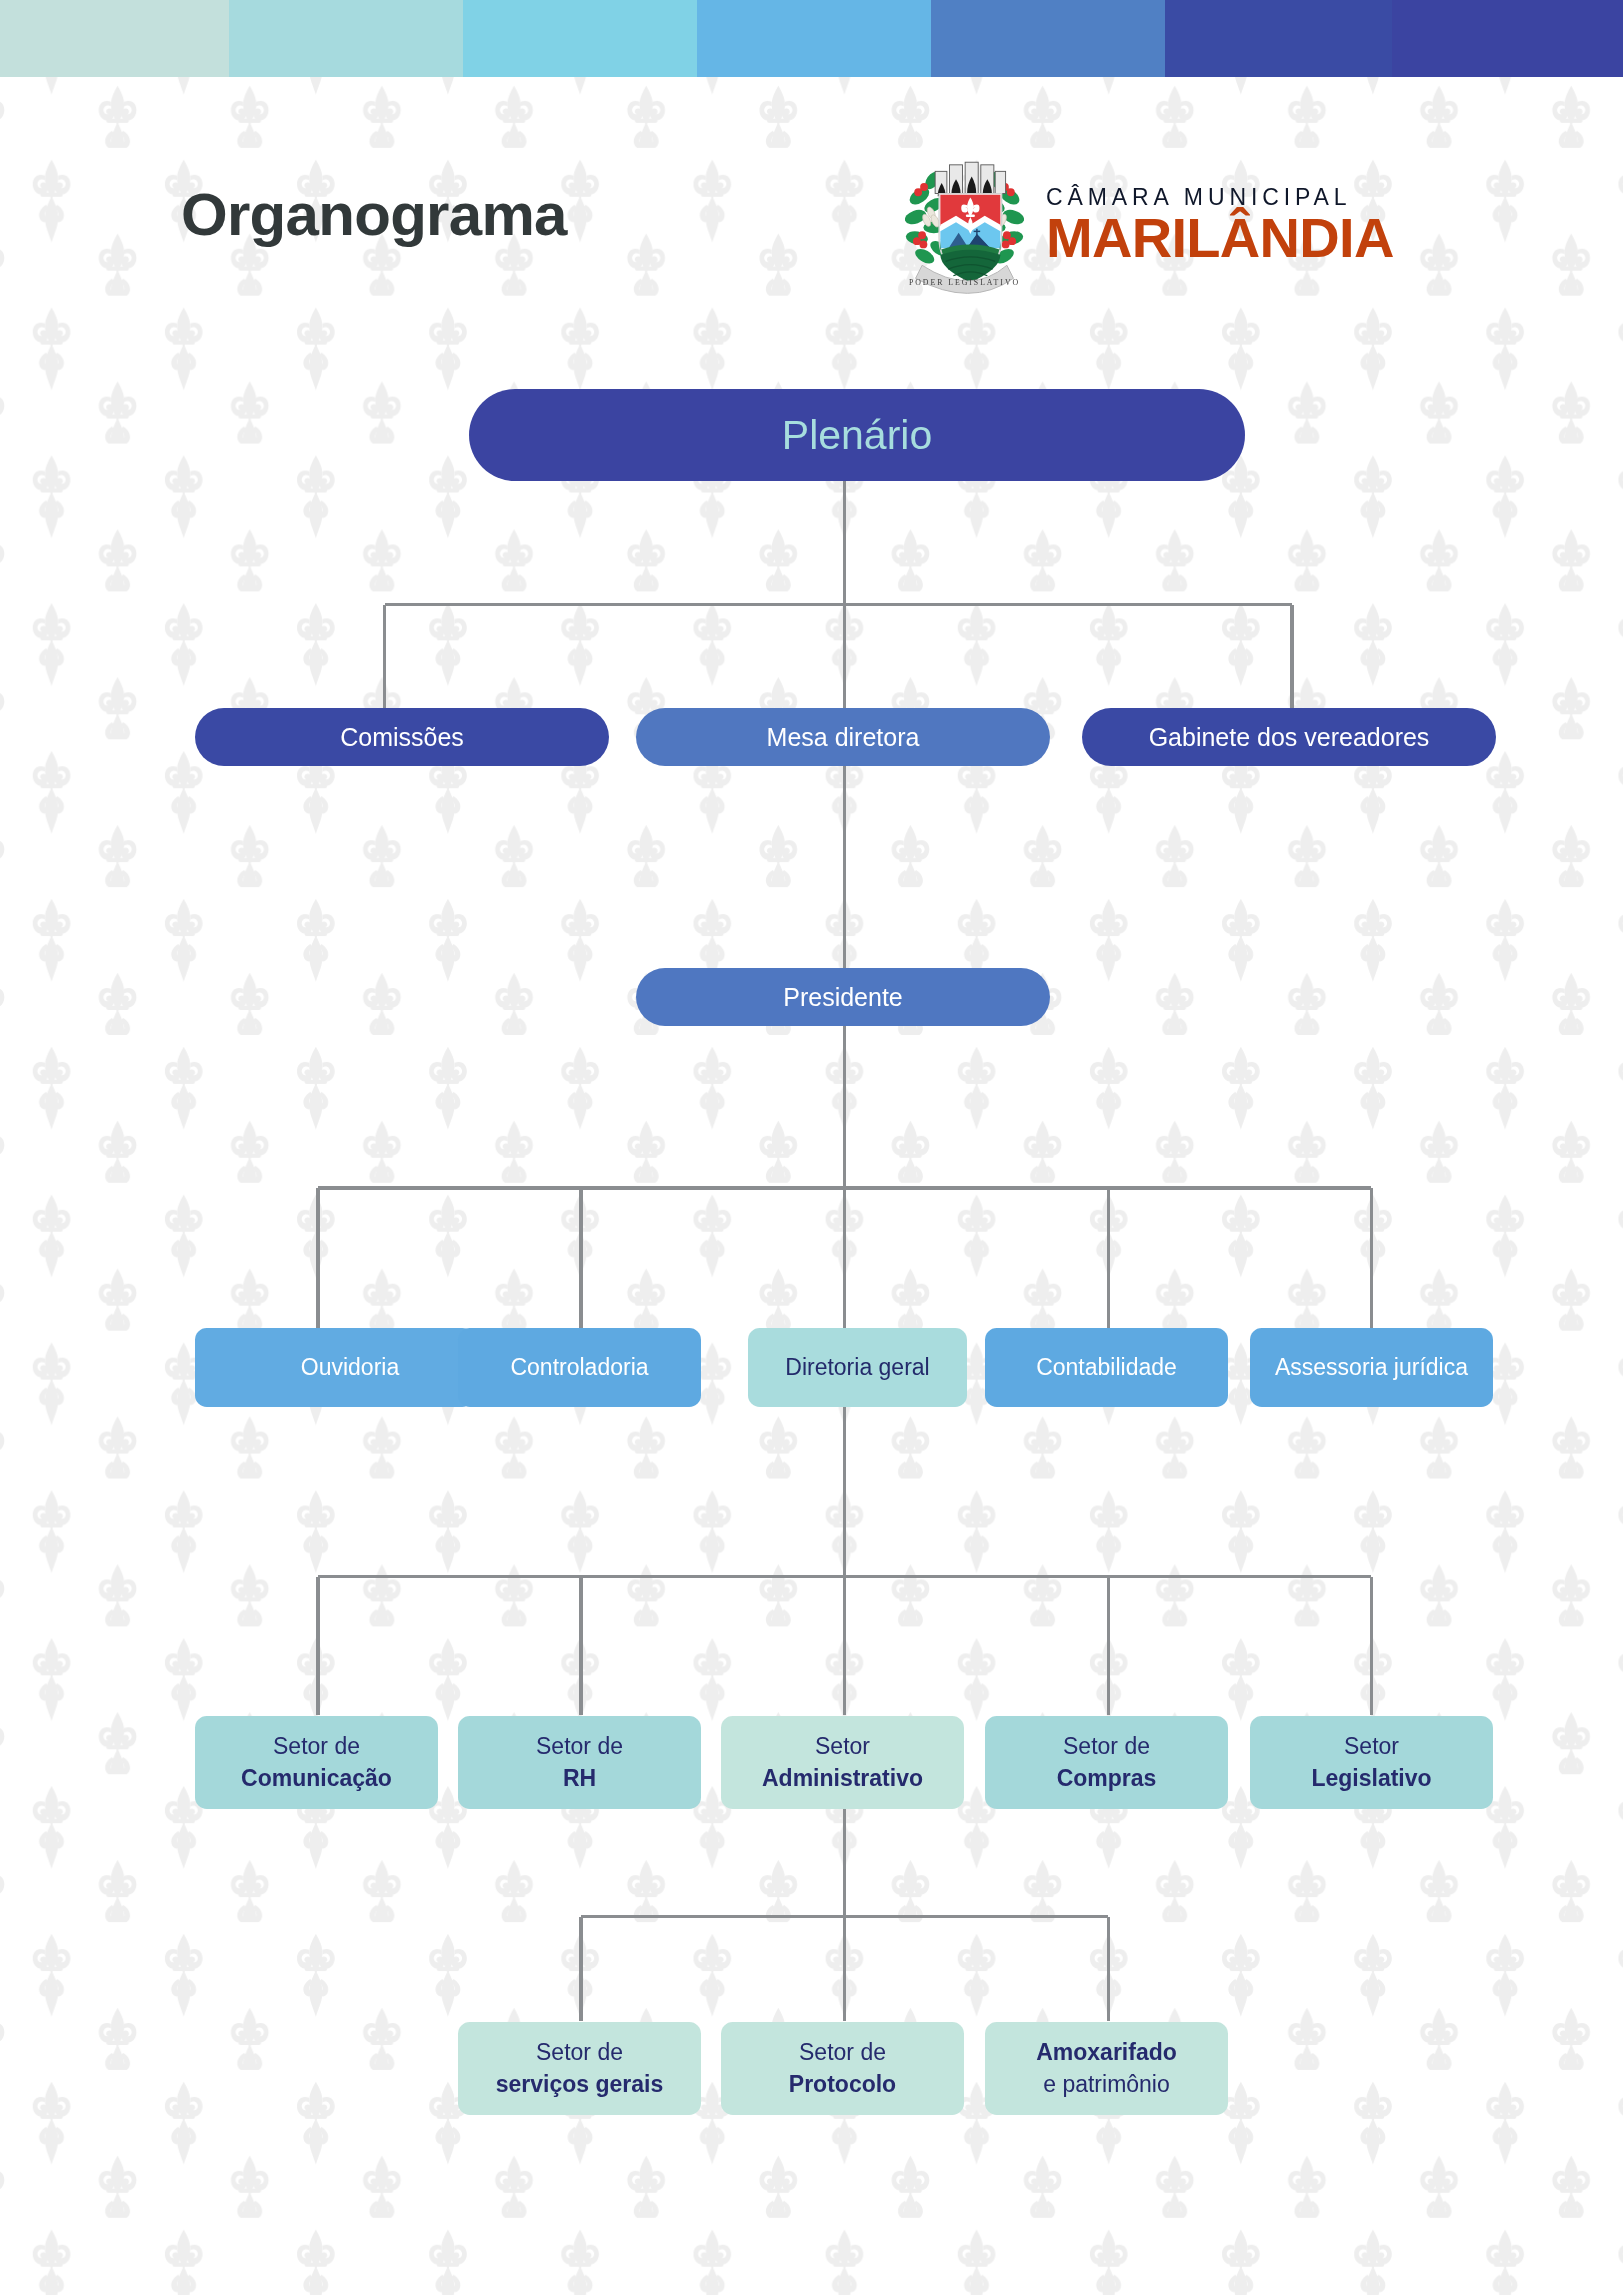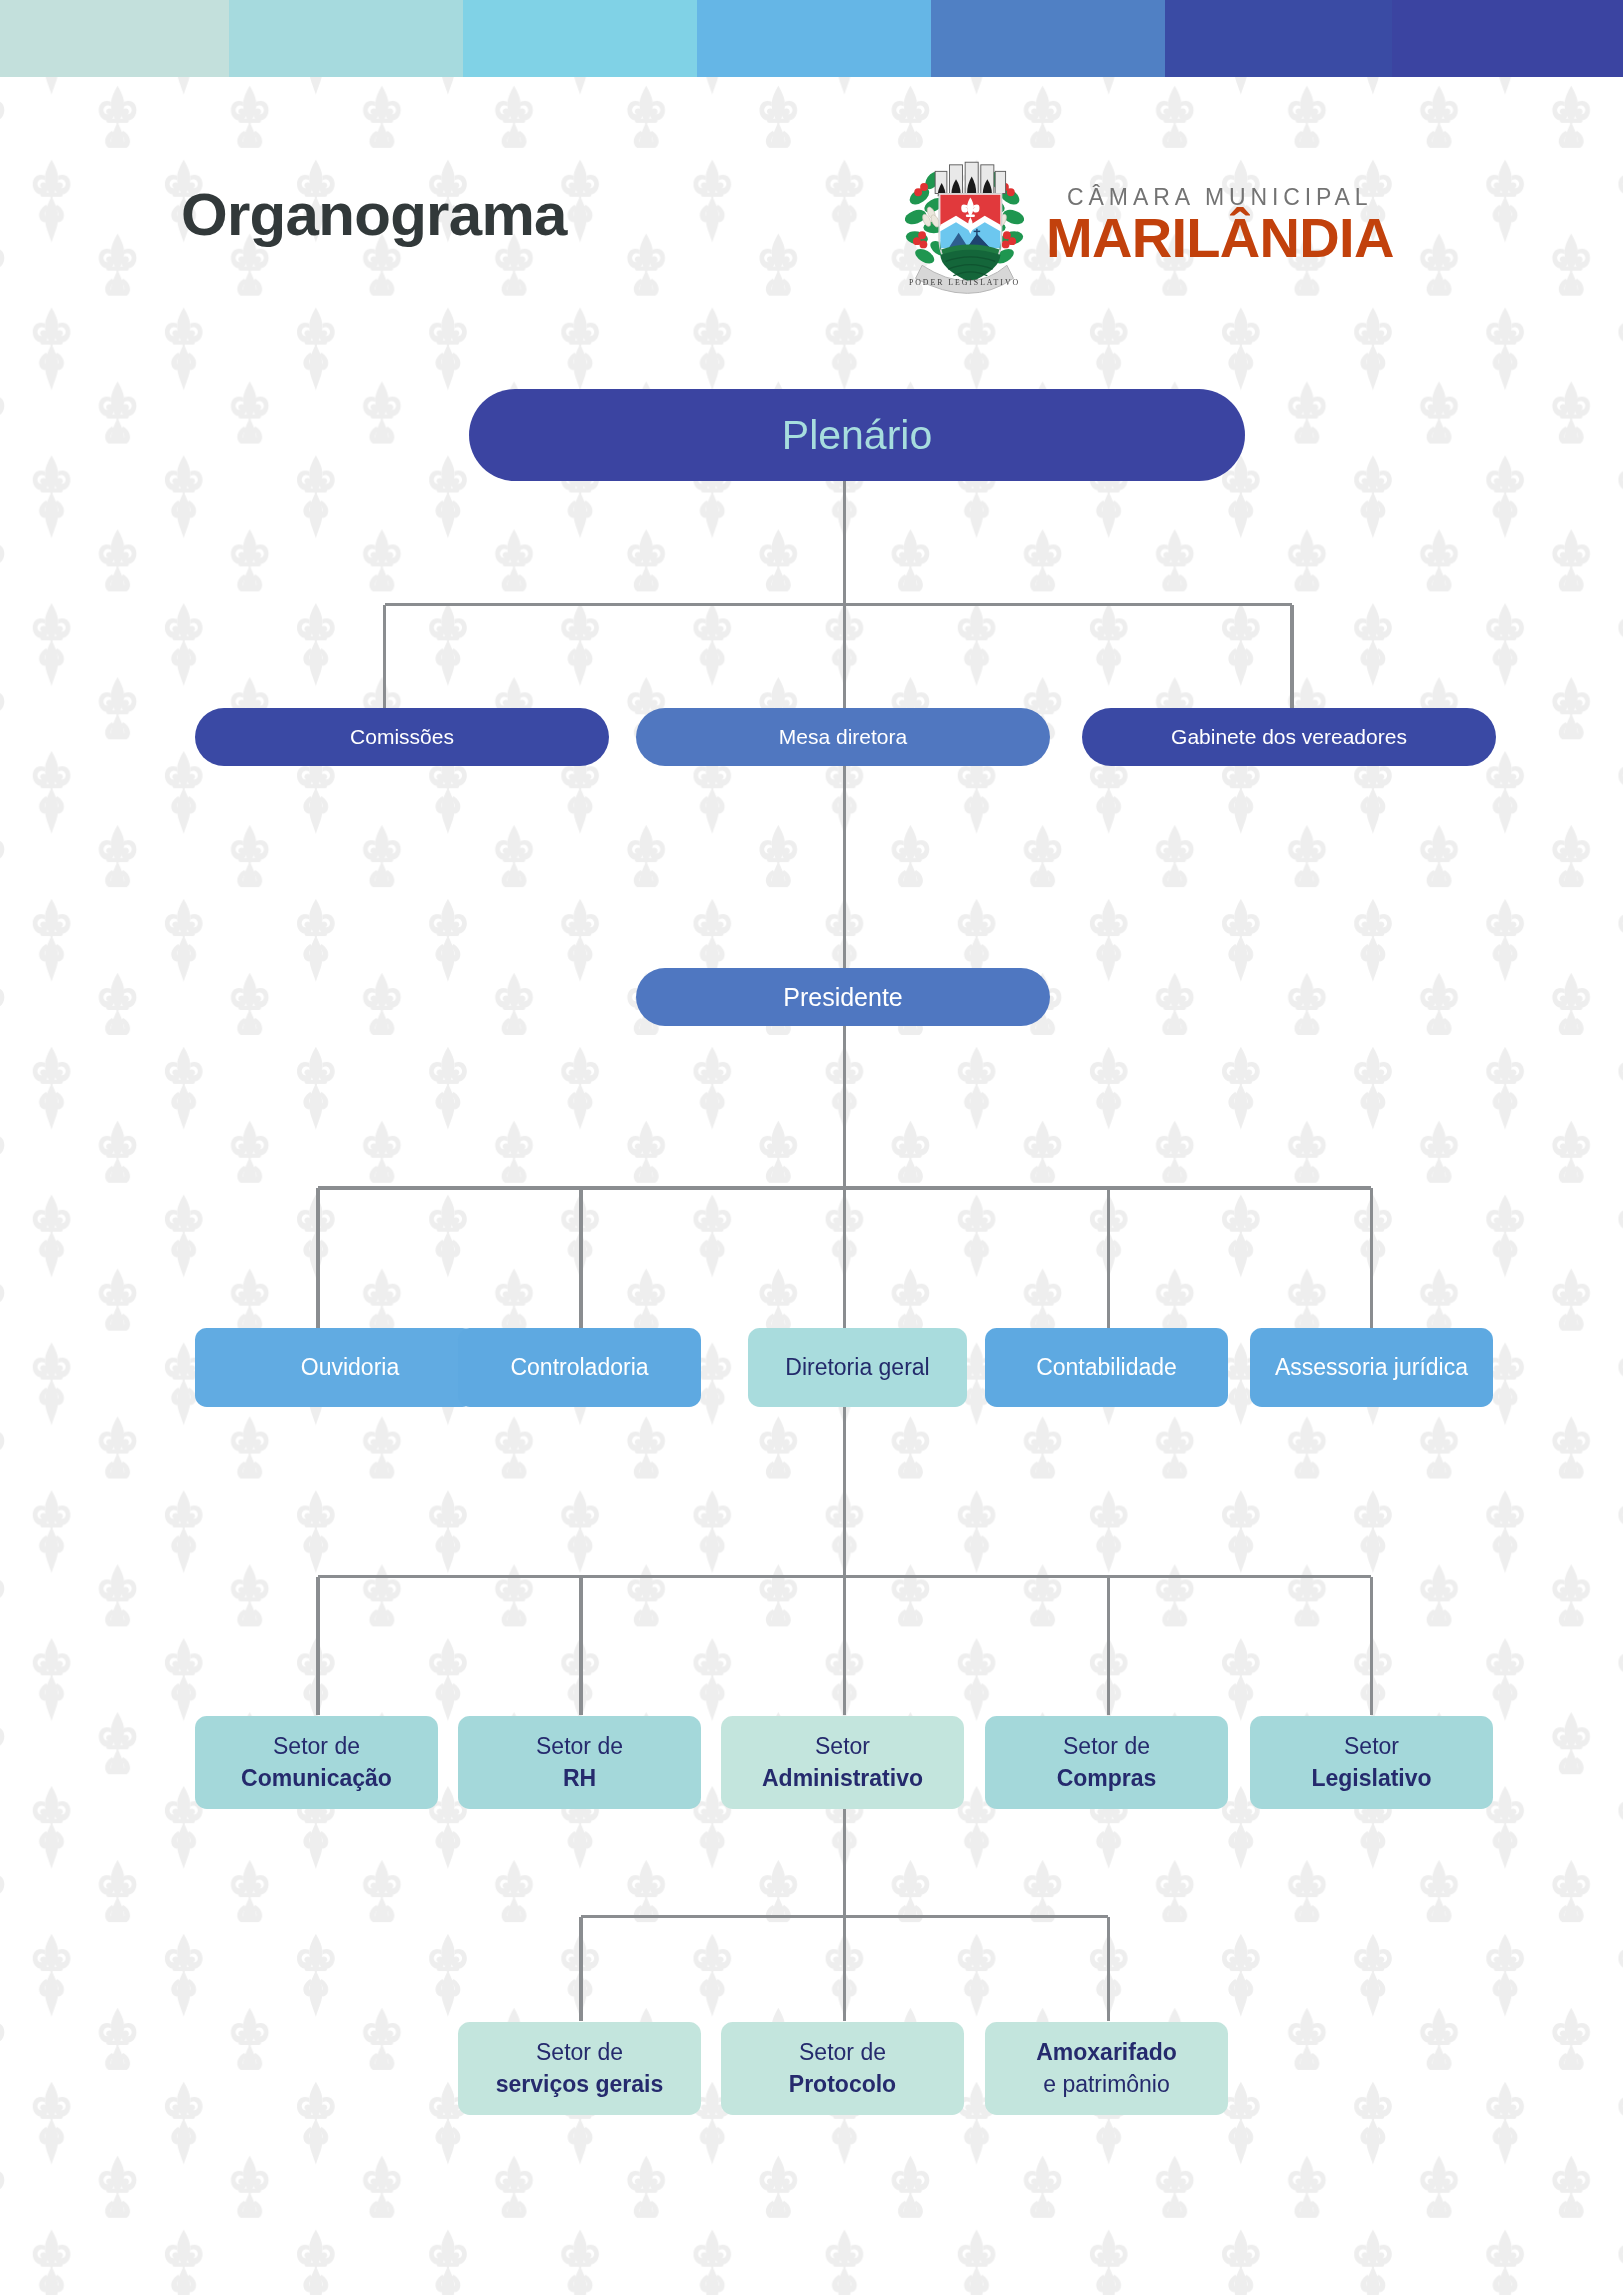--- a/index.html
+++ b/index.html
@@ -55,24 +55,23 @@
     top: 157px;
     display: flex;
     align-items: center;
     gap: 22px;
     z-index: 6;
   }
   #brand-text { display: flex; flex-direction: column; }
   #brand-line1 {
     font-size: 23px;
     letter-spacing: 4.9px;
-    color: #737373;
+    color: #0f172a;
     line-height: 1.1;
     margin-bottom: 0;
-    text-align: center;
   }
   #brand-line2 {
     font-size: 56px;
     font-weight: bold;
     letter-spacing: -0.7px;
     color: #c2410c;
     line-height: 1;
   }
 
   
@@ -103,21 +102,21 @@
     background: #3b44a1;
     color: #a7ddde;
     font-size: 41px;
   }
 
   
   .lvl2 {
     height: 58px;
     border-radius: 29px;
     color: #ffffff;
-    font-size: 21px;
+    font-size: 25px;
   }
   #node-comissoes { left: 195px; top: 708px; width: 414px; background: #3a49a4; }
   #node-mesa      { left: 636px; top: 708px; width: 414px; background: #5077c0; }
   #node-gabinete  { left: 1082px; top: 708px; width: 414px; background: #3a49a4; }
 
   
   #node-presidente {
     left: 636px; top: 968px;
     width: 414px; height: 58px;
     border-radius: 29px;

